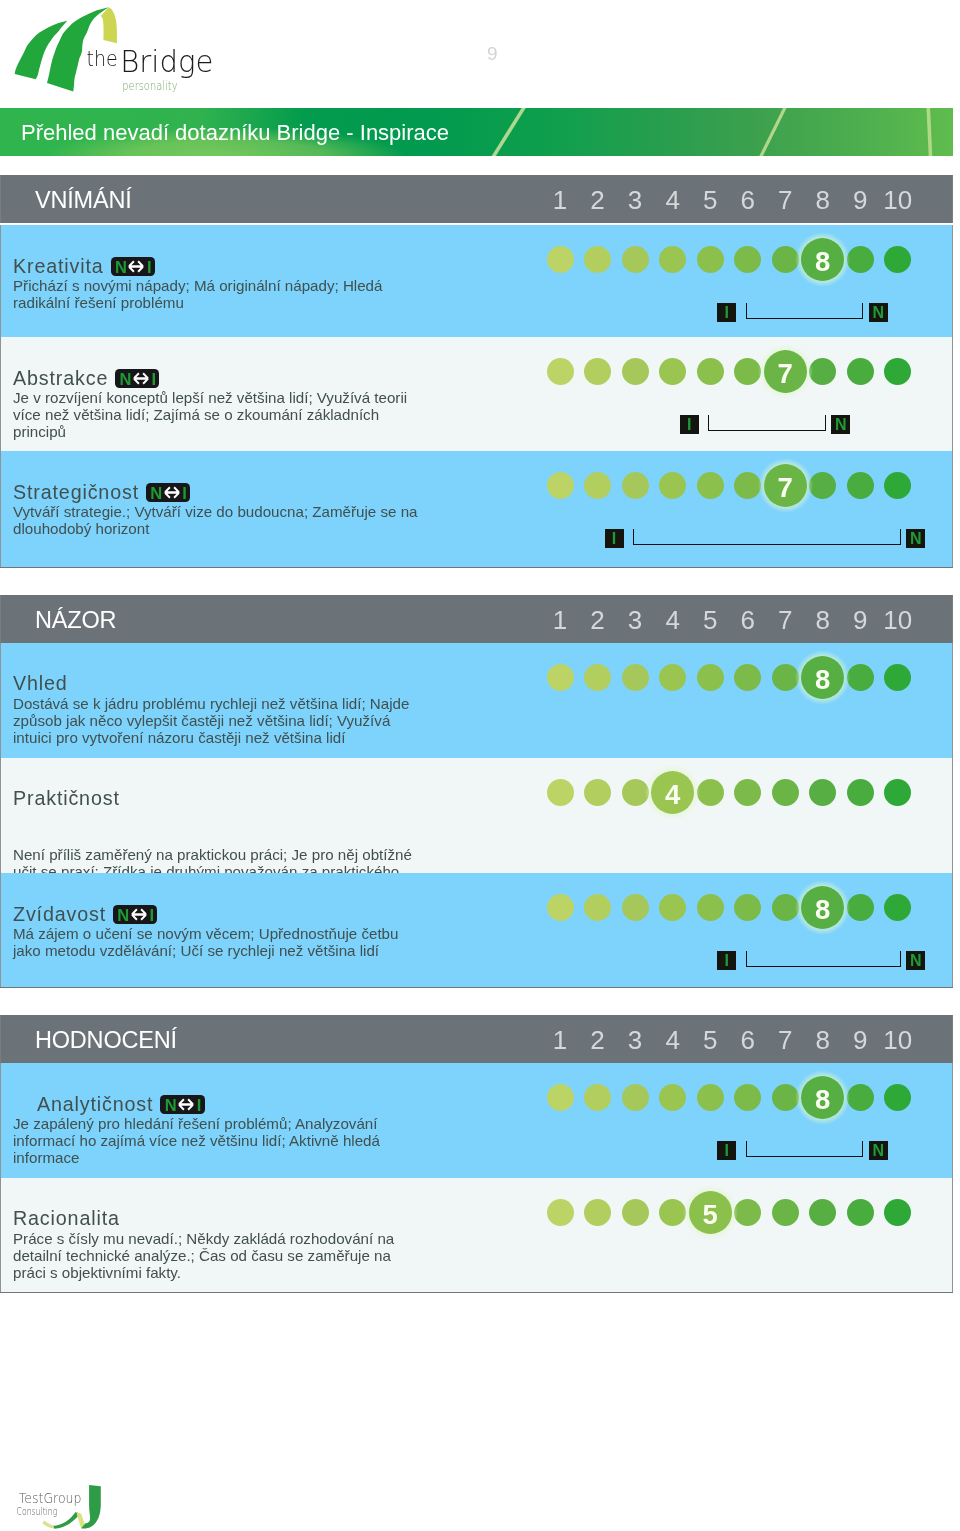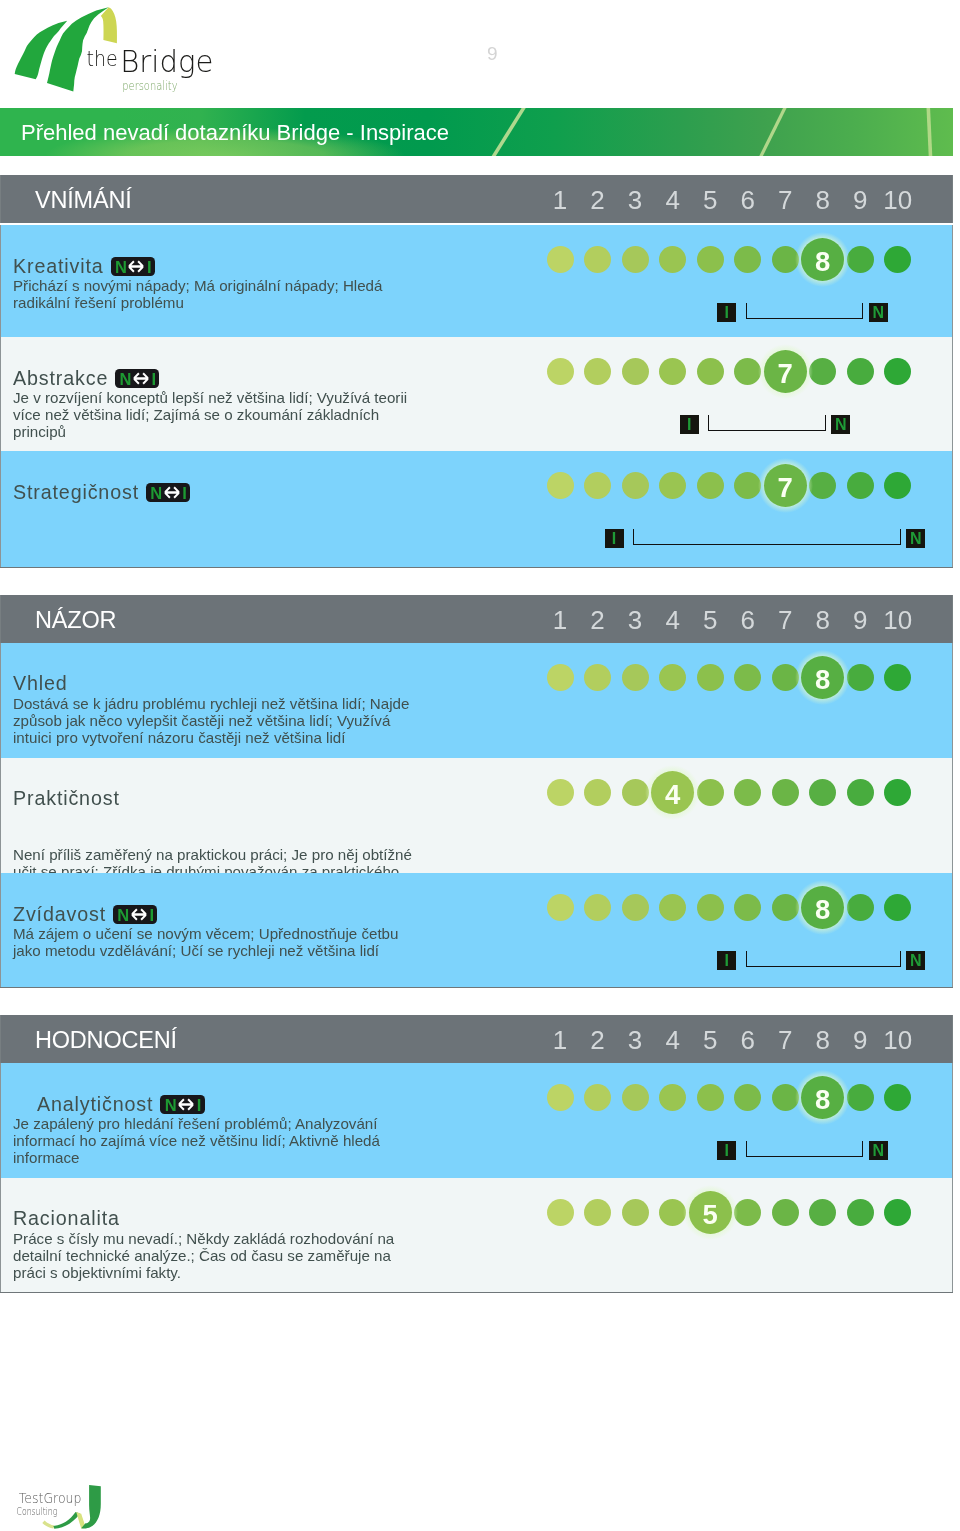--- a/index.html
+++ b/index.html
@@ -170,20 +170,21 @@
         </div>
     </div>
       <div class="sqb" style="left:678.7px;top:78.0px;">I</div>
       <div class="brk" style="left:707.2px;top:78.0px;width:115.6px;"></div>
       <div class="sqb" style="left:830.2px;top:78.0px;">N</div>
   </div>
   <div class="row a" style="top:451px;height:116px;">
     <div class="nmline" style="top:28.5px;"><span class="nm">Strategičnost</span><span class="badge"><span class="bl">N</span><svg width="18" height="13" viewBox="0 0 18 13">
             <path d="M6.2 0.6 L7.6 2.0 L4.4 5.2 L13.6 5.2 L10.4 2.0 L11.8 0.6 L16.4 5.2 L16.4 7.8 L11.8 12.4 L10.4 11.0 L13.6 7.8 L4.4 7.8 L7.6 11.0 L6.2 12.4 L1.6 7.8 L1.6 5.2 Z" fill="#ffffff"></path>
           </svg><span class="br">I</span></span></div>
+    <div class="desc" style="top:53.0px;">Vytváří strategie.; Vytváří vize do budoucna; Zaměřuje se na dlouhodobý horizont</div>
     <div class="dot" style="left:545.6px;top:20.5px;background:#bcd465;"></div>
     <div class="dot" style="left:583.1px;top:20.5px;background:#b2ce5e;"></div>
     <div class="dot" style="left:620.6px;top:20.5px;background:#a6c85a;"></div>
     <div class="dot" style="left:658.2px;top:20.5px;background:#9ac551;"></div>
     <div class="dot" style="left:695.7px;top:20.5px;background:#8cc04c;"></div>
     <div class="dot" style="left:733.2px;top:20.5px;background:#7cbb4a;"></div>
     <div class="dot" style="left:808.2px;top:20.5px;background:#57af43;"></div>
     <div class="dot" style="left:845.8px;top:20.5px;background:#48ac3e;"></div>
     <div class="dot" style="left:883.3px;top:20.5px;background:#2ea836;"></div>
     <div class="dotwrap" style="left:756.7px;top:6.5px;width:55px;height:55px;">

